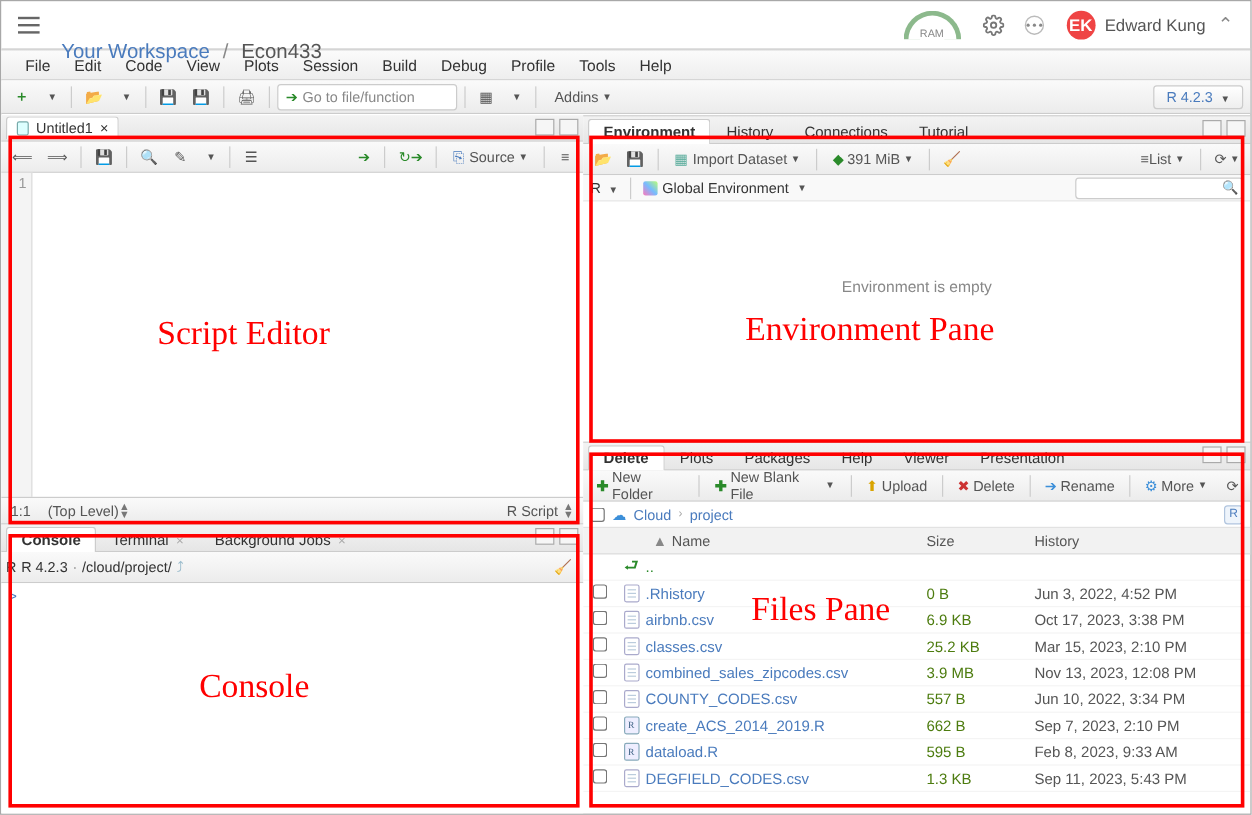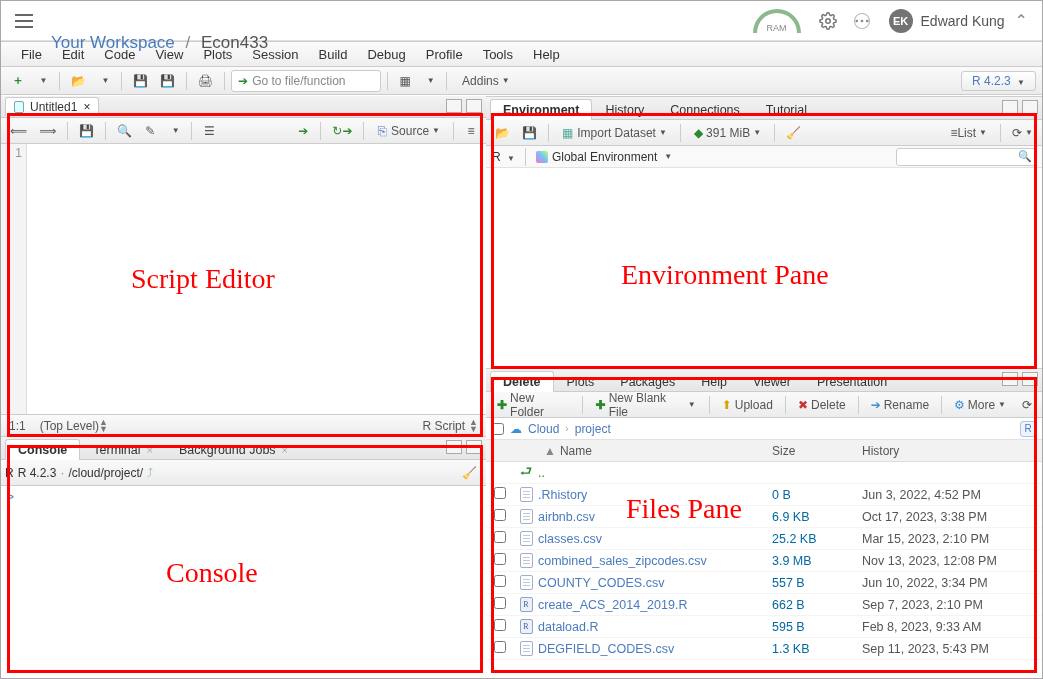--- a/index.html
+++ b/index.html
@@ -9,21 +9,21 @@
   .cloud-bar { height: 40px; display: flex; align-items: center; padding: 0 14px; border-bottom: 1px solid #e0e0e0; }
   .cloud-bar .hamburger { width: 18px; height: 14px; display: flex; flex-direction: column; justify-content: space-between; cursor: pointer; margin-right: 18px; }
   .cloud-bar .hamburger span { height: 2px; background: #666; display: block; }
   .cloud-bar .crumb { font-size: 17px; margin-top: 44px; }
   .cloud-bar .crumb .ws { color: #4a7bbd; }
   .cloud-bar .crumb .sep { color: #888; margin: 0 6px; }
   .cloud-bar .crumb .proj { color: #555; }
   .cloud-bar .spacer { flex: 1; }
   .cloud-bar .ram { width: 48px; height: 24px; border-radius: 24px 24px 0 0; border: 4px solid #8cb98c; border-bottom: none; position: relative; margin-right: 10px; display:flex; align-items:flex-end; justify-content:center; font-size:9px; color:#888;}
   .cloud-bar .gear, .cloud-bar .dots { width: 22px; height: 22px; margin: 0 6px; color:#777; display:flex; align-items:center; justify-content:center; cursor:pointer; }
-  .cloud-bar .avatar { width: 24px; height: 24px; border-radius: 50%; background: #737373; color: #fff; font-size: 11px; font-weight: 600; display: flex; align-items: center; justify-content: center; margin: 0 8px 0 10px; }
+  .cloud-bar .avatar { width: 24px; height: 24px; border-radius: 50%; background: #ef4444; color: #fff; font-size: 14px; font-weight: 600; display: flex; align-items: center; justify-content: center; margin: 0 8px 0 10px; }
   .cloud-bar .uname { font-size: 14px; color: #555; margin-right: 10px; }
   .cloud-bar .chev { color:#888; font-size:16px; }
 
   
   .menu-bar { height: 26px; display: flex; align-items: center; padding: 0 10px; background: linear-gradient(#fbfbfb,#eee); border-top: 1px solid #ccc; border-bottom: 1px solid #ccc; }
   .menu-bar span { padding: 0 10px; font-size: 13px; color: #333; cursor: pointer; }
 
   
   .tool-bar { height: 28px; display: flex; align-items: center; padding: 0 6px; background: linear-gradient(#fafafa,#ececec); border-bottom: 1px solid #ccc; gap: 2px; }
   .tbtn { height: 22px; min-width: 22px; padding: 0 4px; display: inline-flex; align-items: center; justify-content: center; border: 1px solid transparent; border-radius: 3px; cursor: pointer; color:#555;}
@@ -85,21 +85,21 @@
   .files-head { height:22px; display:flex; align-items:center; background:#f2f2f2; border-bottom:1px solid #ddd; font-size:12px; color:#555;}
   .fh-cb { width:28px; text-align:center;}
   .fh-name { flex:1; padding-left:30px; display:flex; align-items:center; gap:4px;}
   .fh-size { width:90px; }
   .fh-mod { width:180px; }
   .files-list { flex:1; overflow:auto;}
   .frow { height:22px; display:flex; align-items:center; font-size:12.5px; border-bottom:1px solid #f4f4f4;}
   .frow .fc { width:28px; text-align:center;}
   .frow .fic { width:24px; display:flex; align-items:center; justify-content:center;}
   .frow .fname { flex:1; color:#4a7bbd; cursor:pointer; white-space:nowrap; overflow:hidden; text-overflow:ellipsis;}
-  .frow .fsize { width:90px; color:#0369a1;}
+  .frow .fsize { width:90px; color:#4d7c0f;}
   .frow .fmod { width:180px; color:#555;}
   .ic-doc { width:13px; height:15px; border:1px solid #aac; background:#fff; position:relative; border-radius:2px;}
   .ic-doc::after { content:""; position:absolute; left:2px; right:2px; top:3px; height:1px; background:#bcd; box-shadow:0 3px 0 #bcd, 0 6px 0 #bcd;}
   .ic-rs { width:13px; height:15px; border:1px solid #8ab; background:#eef; border-radius:2px; display:flex; align-items:center; justify-content:center; font:8px bold sans-serif; color:#468;}
   .ic-up { color:#2a8a2a; font-size:14px; }
   input[type=checkbox]{ width:12px; height:12px; }
 
   svg { display:block; }
 </style>
 </head>
@@ -321,20 +321,23 @@
         <span style="display:flex;align-items:center;gap:4px;">
             <span style="width:12px;height:12px;background:linear-gradient(45deg,#f7b,#7bf,#bf7);border-radius:2px;display:inline-block;"></span>
             <span>Global Environment</span> 
             <span class="caret">▼</span>
           </span>
         <div class="search-wrap">
           <input type="text" style="">
           <span class="mag">🔍</span>
         </div>
       </div>
+      <div class="env-body">
+        <div style="margin-top:-60px;">Environment is empty</div>
+      </div>
     </div>
 
     <div class="files">
       <div class="pane-tabs">
         <div class="pane-tab active">Delete</div>
         <div class="pane-tab">Plots</div>
         <div class="pane-tab">Packages</div>
         <div class="pane-tab">Help</div>
         <div class="pane-tab">Viewer</div>
         <div class="pane-tab">Presentation</div>

